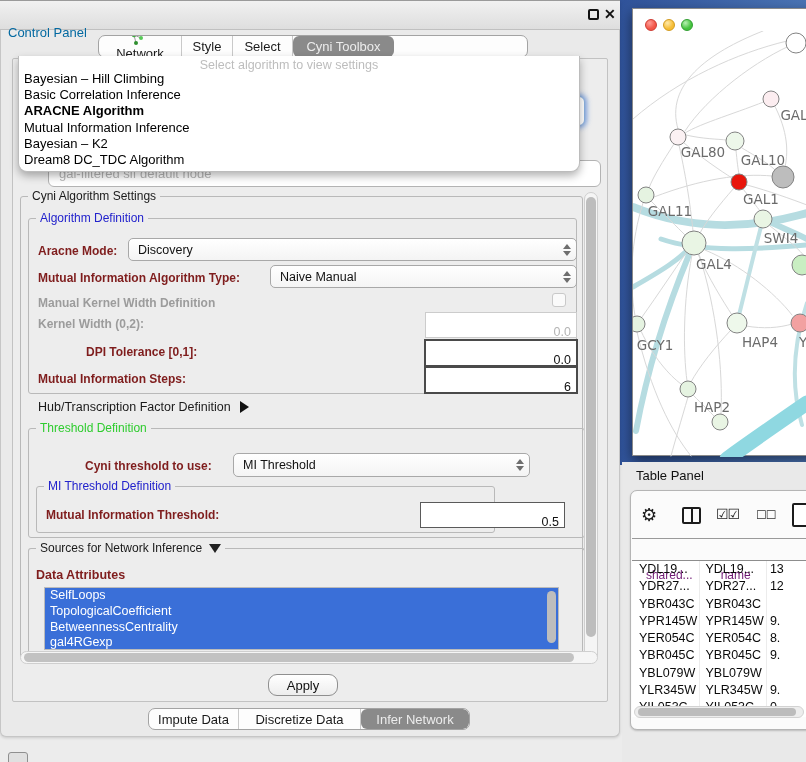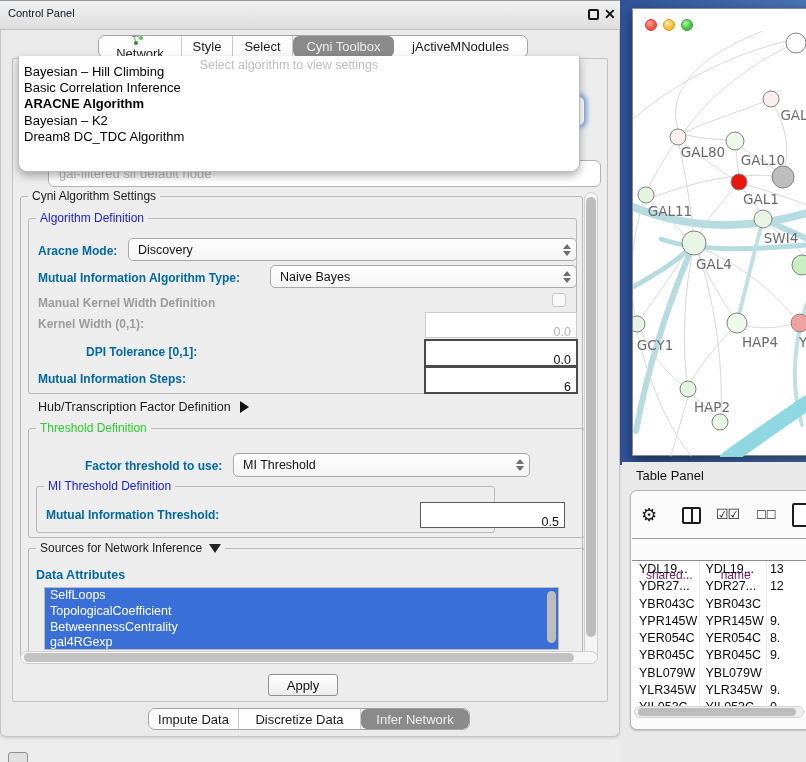--- a/index.html
+++ b/index.html
@@ -12,21 +12,21 @@
   }
   .abs { position:absolute; }
 
   
   .cp-window { left:0; top:0; width:620px; height:737px; background:#eaeaea;
     border:1px solid #c6c6c6; border-top:none; border-radius:0 0 6px 6px;
     box-shadow:0 1px 3px rgba(0,0,0,.15); }
   .cp-titlebar { left:0; top:0; width:620px; height:30px;
     background:linear-gradient(#f1f1f1,#dedede); border-top:1px solid #9a9a9a;
     border-bottom:1px solid #c0c0c0; }
-  .cp-title { left:8px; top:7px; font-size:11px; color:#0f172a; }
+  .cp-title { left:8px; top:25px; font-size:13px; color:#0369a1; }
   .float-btn { left:588px; top:9px; width:11px; height:11px; border:2px solid #111; border-radius:2px; background:transparent; cursor:default; }
   .close-btn { left:604px; top:6px; font-size:14px; font-weight:bold; color:#111; line-height:16px; }
 
   
   .seg-bar { left:98px; top:35px; width:430px; height:23px; background:#fdfdfd;
     border:1px solid #a3a3a3; border-radius:7px; display:flex; overflow:hidden; }
   .seg { display:flex; align-items:center; justify-content:center; font-size:13px;
     color:#1a1a1a; border-right:1px solid #c9c9c9; padding:0 4px;flex-direction:column; }
   .seg:last-child { border-right:none; }
   .seg.selected { background:#8a8a8a; color:#ececec; border-radius:6px; border-right:none; }
@@ -41,32 +41,32 @@
     border:1px solid #8ab0dd; border-radius:6px; box-shadow:0 0 5px 2px rgba(90,140,220,.75); z-index:3; }
   .bg-combo-bottom { left:48px; top:160px; width:553px; height:27px; background:#fff;
     border:1px solid #b3b3b3; border-radius:6px; z-index:3; color:#b7b7b7; font-size:13px;
     line-height:25px; padding-left:10px; white-space:nowrap; overflow:hidden; }
 
   
   .popup { left:18px; top:56px; width:562px; height:116px; background:#fff;
     border:1px solid #bcbcbc; border-top:none; border-radius:0 0 9px 9px;
     box-shadow:0 4px 9px rgba(0,0,0,.3); z-index:4; }
   .popup-placeholder { left:0; top:2px; width:540px; text-align:center; color:#bdbdbd; font-size:12.5px; }
-  .popup-list { left:2px; top:8px; width:556px; }
+  .popup-list { left:2px; top:15px; width:556px; }
   .popup-item { height:16.2px; line-height:16px; font-size:13px; color:#000; padding-left:3px; white-space:nowrap; }
   .popup-item.bold { font-weight:bold; }
 
   
   .group { border:1px solid #b9b9b9; border-radius:3px; z-index:2; }
   .group-legend { position:absolute; top:-8px; left:7px; background:#ededed; padding:0 4px;
     font-size:12px; color:#1a1a1a; white-space:nowrap; z-index:2; }
   .legend-blue { color:#2222cc; }
   .legend-green { color:#2ecc2e; }
 
-  .lbl { font-weight:bold; font-size:12px; color:#0369a1; white-space:nowrap; z-index:2; }
+  .lbl { font-weight:bold; font-size:12px; color:#7f1d1d; white-space:nowrap; z-index:2; }
   .lbl.disabled { color:#9c9c9c; }
 
   .combo { background:linear-gradient(#ffffff,#f4f4f4); border:1px solid #a8a8a8; border-radius:5px;
     font-size:12.5px; color:#111; z-index:2; display:flex; align-items:center; padding-left:9px; }
   .combo .stepper { position:absolute; right:5px; top:50%; transform:translateY(-50%);
     display:flex; flex-direction:column; gap:2px; }
   .combo .up { width:0; height:0; border-left:4px solid transparent; border-right:4px solid transparent; border-bottom:5px solid #6e6e6e; }
   .combo .down { width:0; height:0; border-left:4px solid transparent; border-right:4px solid transparent; border-top:5px solid #6e6e6e; }
 
   .tfield { background:#fff; border:1px solid #9a9a9a; font-size:12.5px; color:#111;
@@ -89,21 +89,21 @@
 
   
   .vscroll { left:584px; top:192px; width:14px; height:470px; background:#f5f5f5;
     border:1px solid #cfcfcf; border-radius:7px; z-index:2; }
   .vscroll-thumb { position:absolute; left:1px; top:4px; width:10px; height:440px; background:#bdbdbd; border-radius:6px; }
   .hscroll { left:20px; top:651px; width:578px; height:13px; background:#f5f5f5;
     border:1px solid #cfcfcf; border-radius:7px; z-index:2; }
   .hscroll-thumb { position:absolute; left:3px; top:1px; width:550px; height:9px; background:#c2c2c2; border-radius:5px; }
 
   .apply-btn { left:268px; top:674px; width:70px; height:22px; background:linear-gradient(#ffffff,#ededed);
-    border:1px solid #8f8f8f; border-radius:3px; font-size:13px; color:#111;
+    border:1px solid #8f8f8f; border-radius:9px; font-size:13px; color:#111;
     display:flex; align-items:center; justify-content:center; z-index:2; }
 
   .bottom-seg-bar { left:148px; top:708px; width:322px; height:22px; background:#fdfdfd;
     border:1px solid #a3a3a3; border-radius:7px; display:flex; overflow:hidden; z-index:2; }
 
   
   .desktop { left:620px; top:0; width:186px; height:465px;
     background:linear-gradient(90deg,#30539a,#4a74b5); }
   .net-window { left:632px; top:8px; width:200px; height:448px; background:#fff;
     border:1px solid #8a8a8a; box-shadow:0 5px 12px rgba(0,0,0,.5); }
@@ -312,36 +312,34 @@
   </div>
   <div class="seg" style="width:51px;">
     <span>Style</span>
   </div>
   <div class="seg" style="width:60px;">
     <span>Select</span>
   </div>
   <div class="seg selected" style="width:101px;">
     <span>Cyni Toolbox</span>
   </div>
-  <div class="seg" style="width:133px;">
-    <span>jActiveMNodules</span>
-  </div>
 </div>
 
 <div class="abs inner-panel"></div>
 
 <div class="abs bg-combo-focused"></div>
 <div class="abs bg-combo-bottom">gal-filtered sif default node</div>
 
 <div class="abs popup">
   <div class="abs popup-placeholder">Select algorithm to view settings</div>
   <div class="abs popup-list" id="popup-list">
       <div class="popup-item">Bayesian – Hill Climbing</div>
       <div class="popup-item">Basic Correlation Inference</div>
       <div class="popup-item bold">ARACNE Algorithm</div>
+      <div class="popup-item">Mutual Information Inference</div>
       <div class="popup-item">Bayesian – K2</div>
       <div class="popup-item">Dream8 DC_TDC Algorithm</div>
     </div>
 </div>
 
 <div class="abs group" style="left:20px; top:196px; width:563px; height:462px; border-radius:3px;">
   <span class="group-legend">Cyni Algorithm Settings</span>
 </div>
 
 <div class="abs group" style="left:28px; top:218px; width:549px; height:176px;">
@@ -352,31 +350,31 @@
 <div class="abs combo" style="left:128px; top:238px; width:449px; height:23px;">
   <span>Discovery</span>
   <span class="stepper">
       <span class="up"></span>
       <span class="down"></span>
     </span>
 </div>
 
 <div class="abs lbl" style="left:38px; top:271px;">Mutual Information Algorithm Type:</div>
 <div class="abs combo" style="left:270px; top:265px; width:307px; height:23px;">
-  <span>Naive Bayes</span>
+  <span>Naive Manual</span>
   <span class="stepper">
       <span class="up"></span>
       <span class="down"></span>
     </span>
 </div>
 
 <div class="abs lbl disabled" style="left:38px; top:296px;">Manual Kernel Width Definition</div>
 <div class="abs checkbox" style="left:552px; top:293px;"></div>
 
-<div class="abs lbl disabled" style="left:38px; top:317px;">Kernel Width (0,1):</div>
+<div class="abs lbl disabled" style="left:38px; top:317px;">Kernel Width (0,2):</div>
 <div class="abs tfield disabled" style="left:425px; top:312px; width:152px; height:21px;">
   <span>0.0</span>
 </div>
 
 <div class="abs lbl" style="left:38px; top:345px;margin-left:48px;">DPI Tolerance [0,1]:</div>
 <div class="abs tfield focusd" style="left:424px; top:339px; width:154px; height:24px;">
   <span>0.0</span>
 </div>
 
 <div class="abs lbl" style="left:38px; top:372px;">Mutual Information Steps:</div>
@@ -385,21 +383,21 @@
 </div>
 
 <div class="abs" style="left:38px; top:400px; font-size:12.5px; color:#1a1a1a; z-index:2;">
   <span>Hub/Transcription Factor Definition</span><span class="tri-right"></span>
 </div>
 
 <div class="abs group" style="left:28px; top:428px; width:557px; height:110px;">
   <span class="group-legend legend-green">Threshold Definition</span>
 </div>
 
-<div class="abs lbl" style="left:85px; top:459px;">Factor threshold to use:</div>
+<div class="abs lbl" style="left:85px; top:459px;">Cyni threshold to use:</div>
 <div class="abs combo" style="left:233px; top:453px; width:297px; height:24px;">
   <span>MI Threshold</span>
   <span class="stepper">
       <span class="up"></span>
       <span class="down"></span>
     </span>
 </div>
 
 <div class="abs group" style="left:36px; top:486px; width:459px; height:47px;">
   <span class="group-legend legend-blue">MI Threshold Definition</span>

